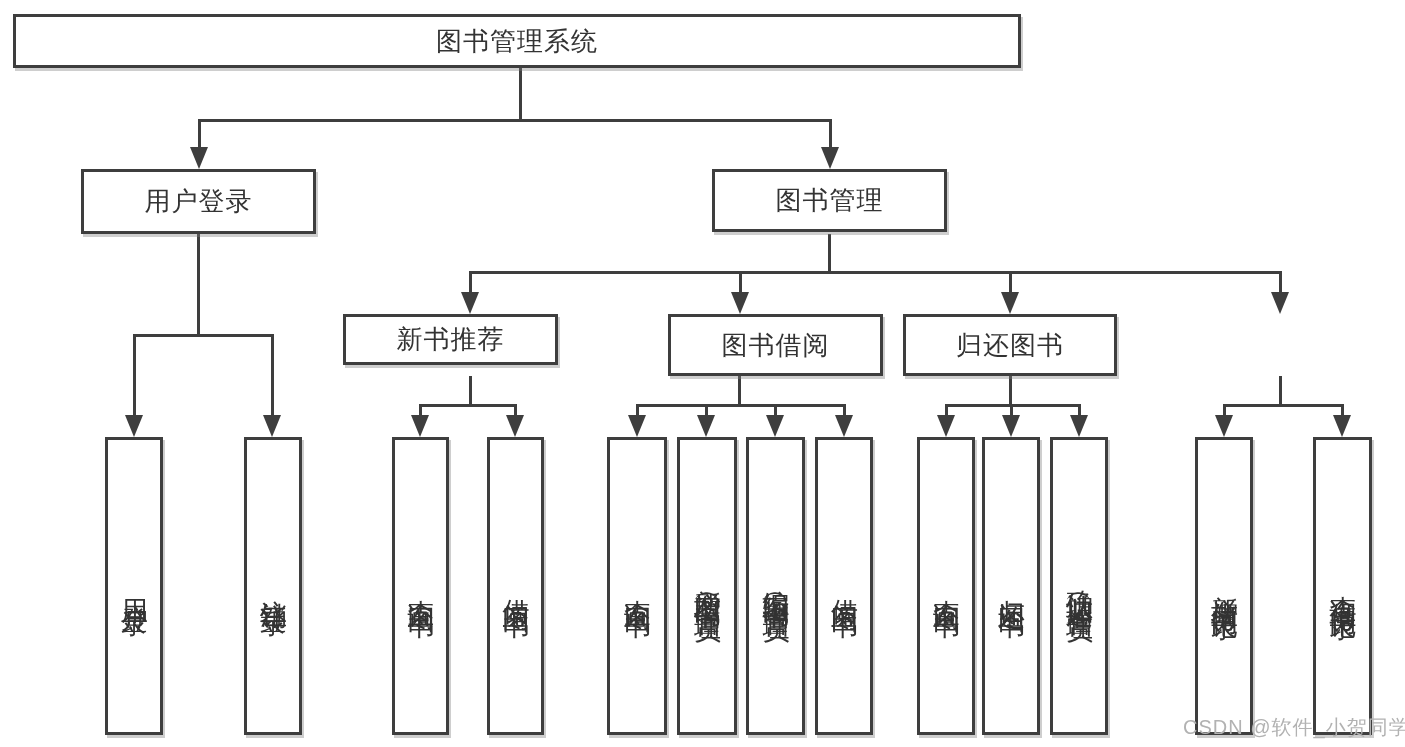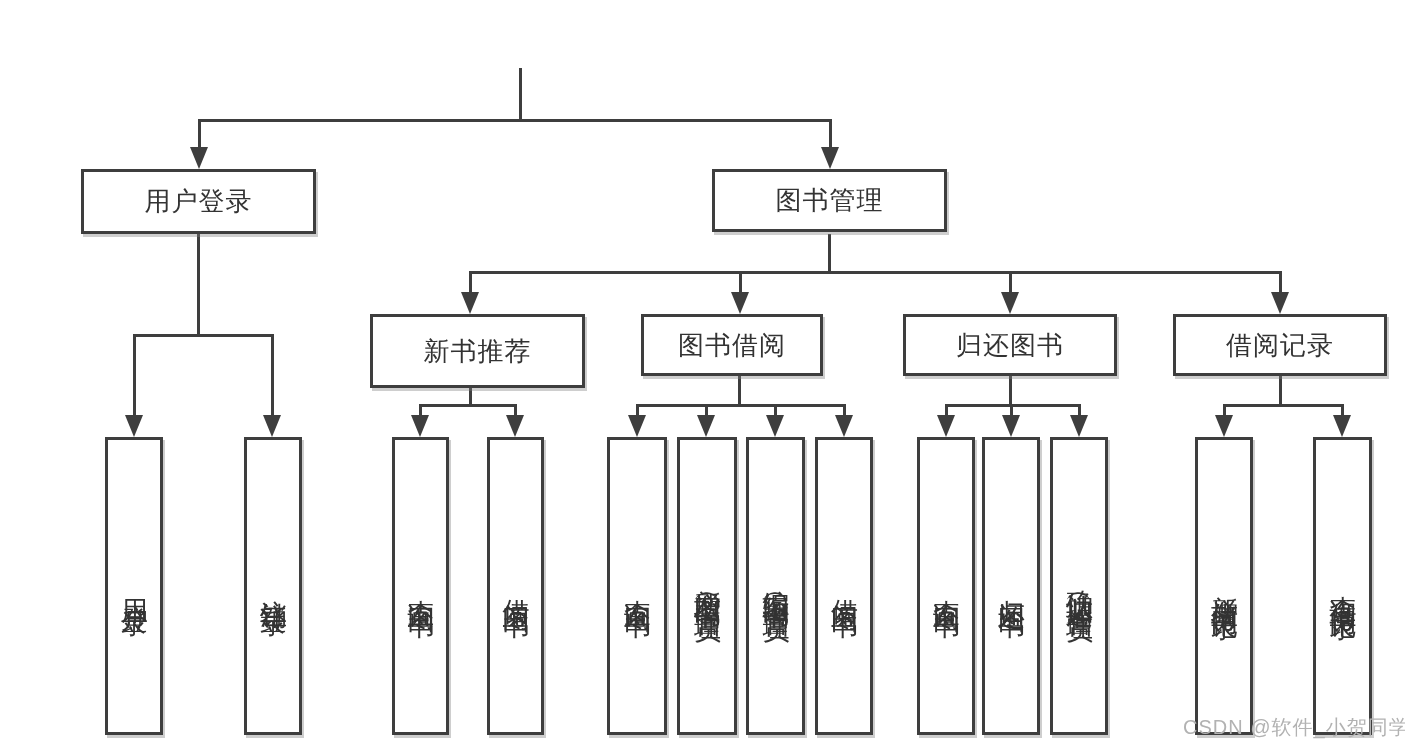--- a/index.html
+++ b/index.html
@@ -86,28 +86,28 @@
       <div class="vl" style="left: 1078px; top: 407px; height: 8px;"></div>
       <div class="arr" style="left: 1070px; top: 415px;"></div>
       <div class="vl" style="left: 1279px; top: 376px; height: 31px;"></div>
       <div class="hl" style="left: 1223px; top: 404px; width: 121px;"></div>
       <div class="vl" style="left: 1223px; top: 407px; height: 8px;"></div>
       <div class="arr" style="left: 1215px; top: 415px;"></div>
       <div class="vl" style="left: 1341px; top: 407px; height: 8px;"></div>
       <div class="arr" style="left: 1333px; top: 415px;"></div>
     </div>
 
+  <div class="node h" style="left:13px;top:14px;width:1008px;height:54px">图书管理系统</div>
 
   <div class="node h" style="left:81px;top:169px;width:235px;height:65px">用户登录</div>
   <div class="node h" style="left:712px;top:169px;width:235px;height:63px">图书管理</div>
 
-  <div class="node h" style="left:370px;top:314px;width:215px;height:74px">新书推荐</div>
-  <div class="node h" style="left:641px;top:314px;width:182px;height:62px">图书借阅</div>
+  <div class="node h" style="left:343px;top:314px;width:215px;height:51px">新书推荐</div>
+  <div class="node h" style="left:668px;top:314px;width:215px;height:62px">图书借阅</div>
   <div class="node h" style="left:903px;top:314px;width:214px;height:62px">归还图书</div>
-  <div class="node h" style="left:1173px;top:314px;width:214px;height:62px">借阅记录</div>
 
   <div class="node v" style="left:105px;width:58px">
     <span>用户登录</span>
     </div>
   <div class="node v" style="left:244px;width:58px">
     <span>注销登录</span>
     </div>
 
   <div class="node v" style="left:392px;width:57px">
     <span>查询图书</span>

